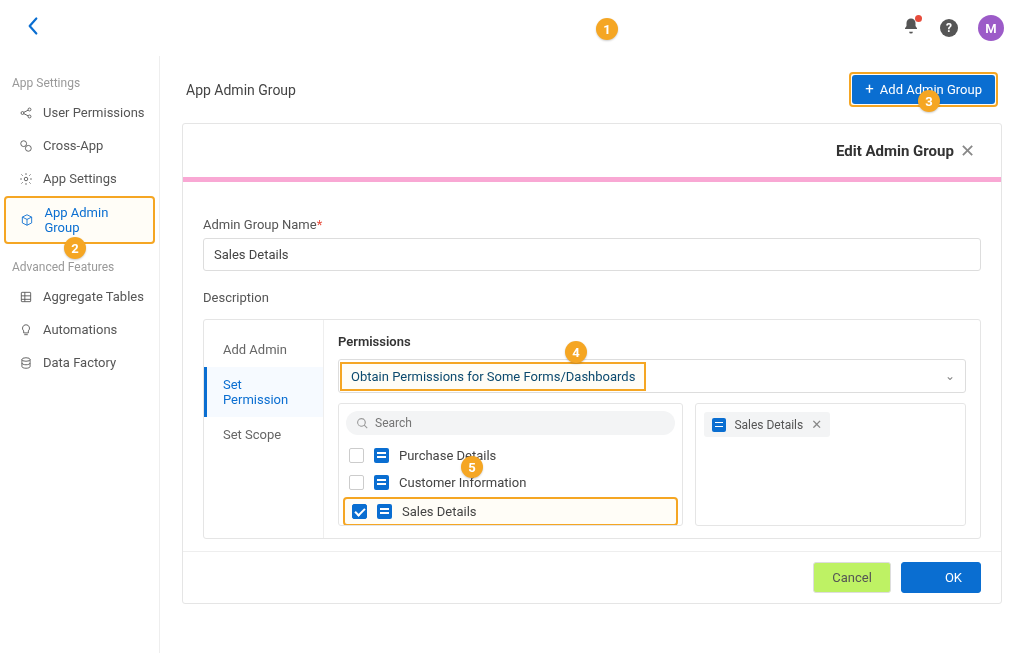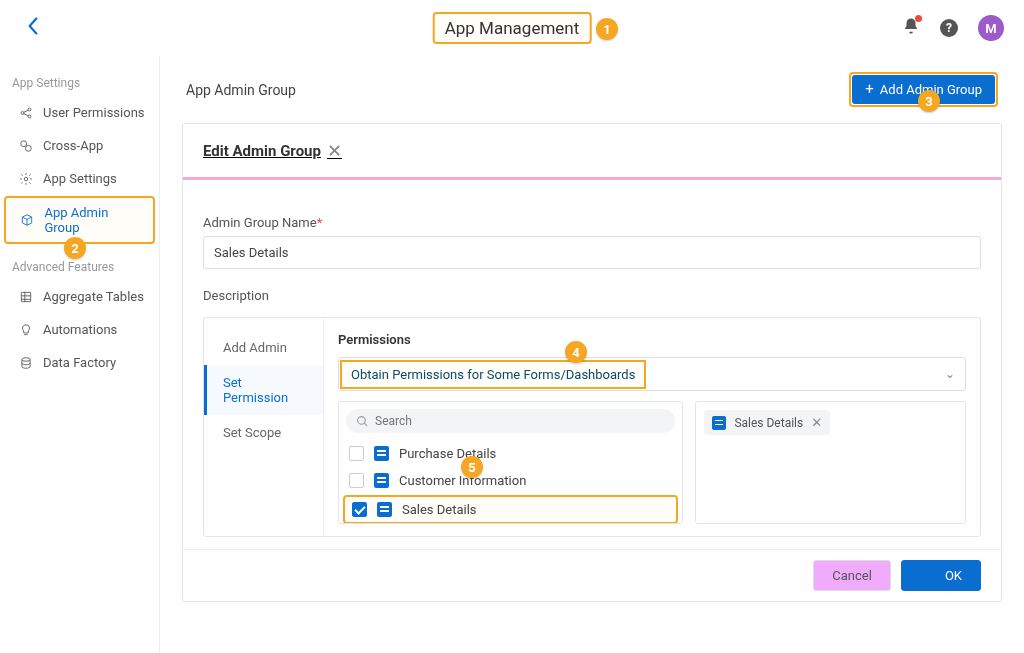--- a/index.html
+++ b/index.html
@@ -166,24 +166,23 @@
     
     .panel {
       border: 1px solid #e5e5e5;
       border-radius: 3px;
       margin: 0 22px 14px;
       background: #fff;
     }
     .panel-head {
       display: flex;
       align-items: center;
-      justify-content: flex-start;
+      justify-content: flex-end;
       padding: 14px 20px;
-      border-bottom: 3px solid #f9a8d4;
-      text-decoration: underline;
+      border-bottom: 5px solid #f9a8d4;
     }
     .panel-head-title {
       font-size: 15px;
       font-weight: 700;
       color: #333;
     }
     .close-x {
       font-size: 18px;
       color: #888;
       cursor: pointer;
@@ -391,21 +390,21 @@
       justify-content: flex-end;
       gap: 10px;
     }
     .btn {
       border-radius: 3px;
       padding: 7px 18px;
       font-size: 13px;
       cursor: pointer;
     }
     .btn-default {
-      background: #f0abfc;
+      background: #bef264;
       border: 1px solid #ddd;
       color: #555;
     }
     .btn-primary {
       background: #0a6ed1;
       border: 1px solid #0a6ed1;
       color: #fff;
       padding-left: 43px;
     }
 
@@ -426,23 +425,20 @@
     }
   </style>
 </head>
 <body>
 
 <div class="top-header">
   <div class="back-btn">
     <svg viewBox="0 0 16 24" width="14" height="20">
         <path d="M12 3 L4 12 L12 21" fill="none" stroke="#0a6ed1" stroke-width="2.6" stroke-linecap="round" stroke-linejoin="round"></path>
       </svg>
-  </div>
-  <div class="top-title-wrap">
-    <div class="top-title-box">App Management</div>
   </div>
   <div class="top-right-icons">
     <div class="bell-icon">
       <svg viewBox="0 0 24 24">
           <path d="M12 2a6 6 0 0 0-6 6v4l-2 3v1h16v-1l-2-3V8a6 6 0 0 0-6-6zm0 20a2.5 2.5 0 0 0 2.5-2.5h-5A2.5 2.5 0 0 0 12 22z"></path>
         </svg>
       <div class="bell-dot"></div>
     </div>
     <div class="help-icon">?</div>
     <div class="avatar">M</div>

